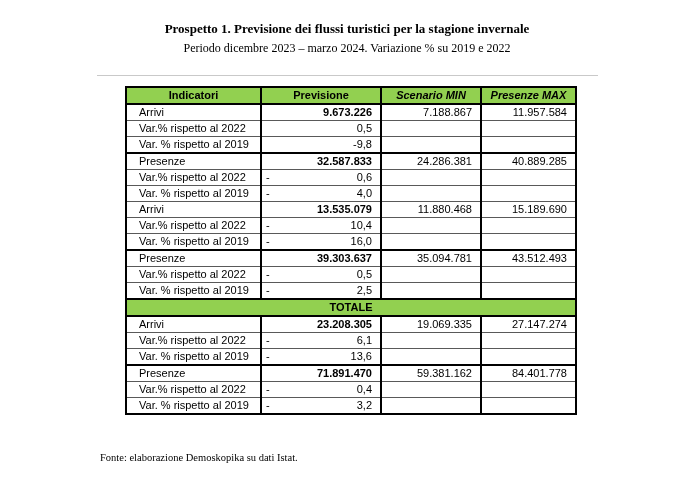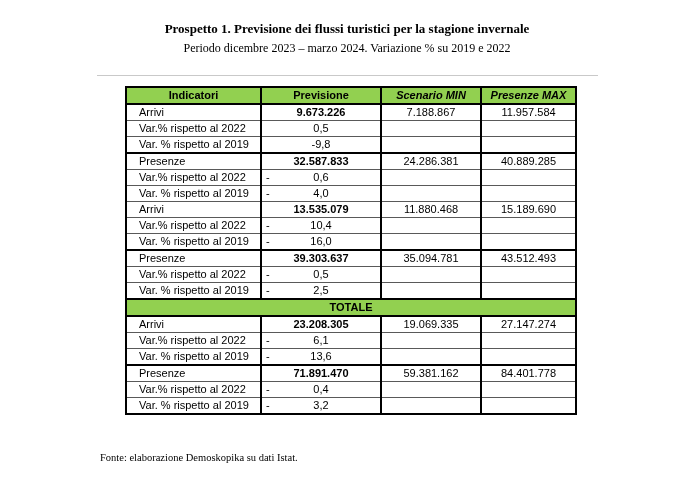--- a/index.html
+++ b/index.html
@@ -32,21 +32,21 @@
     background:var(--green); font-weight:bold; text-align:center;
     border-bottom:2px solid var(--thick); border-top:2px solid var(--thick);
   }
   thead th.italic { font-style:italic; }
   tr.section-row td {
     background:var(--green); font-weight:bold; text-align:center;
     border-top:2px solid var(--thick); border-bottom:2px solid var(--thick);
   }
   tr.rule-top td { border-top:2px solid var(--thick); }
   td.label { text-align:left; padding-left:12px; }
-  td.num { text-align:center; padding-right:0;border-radius:6px; }
+  td.num { text-align:right; padding-right:8px;border-radius:6px; }
   td.prev { position:relative; }
   td.prev .dash { position:absolute; left:4px; top:0; }
   td.strong .val { font-weight:bold; }
   .source {
     position:absolute; left:100px; top:452px;
     font-family:"Liberation Serif", serif; font-size:10.5px;
   }
 </style>
 </head>
 <body>

